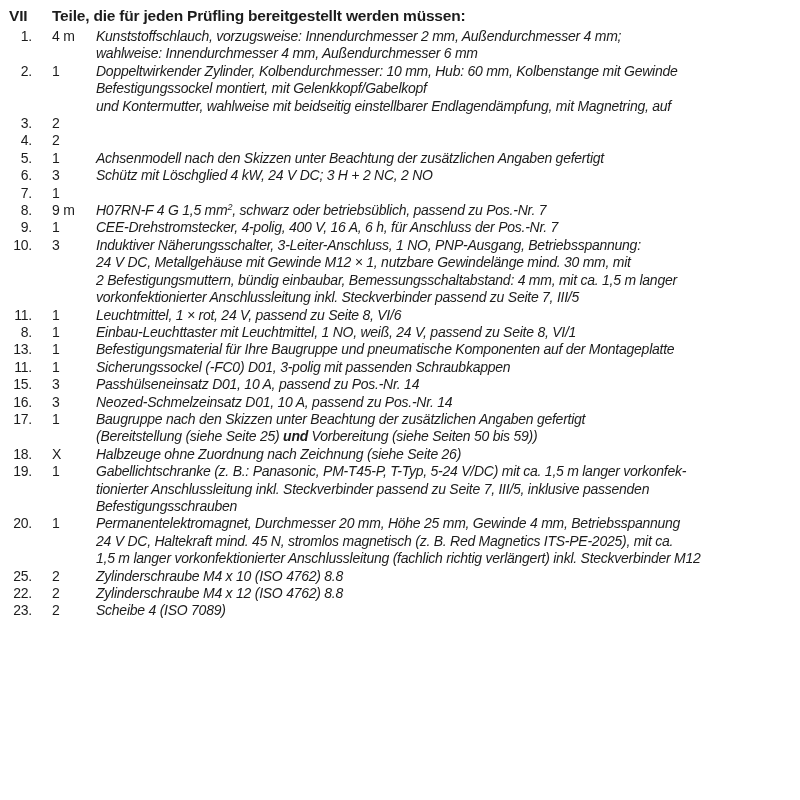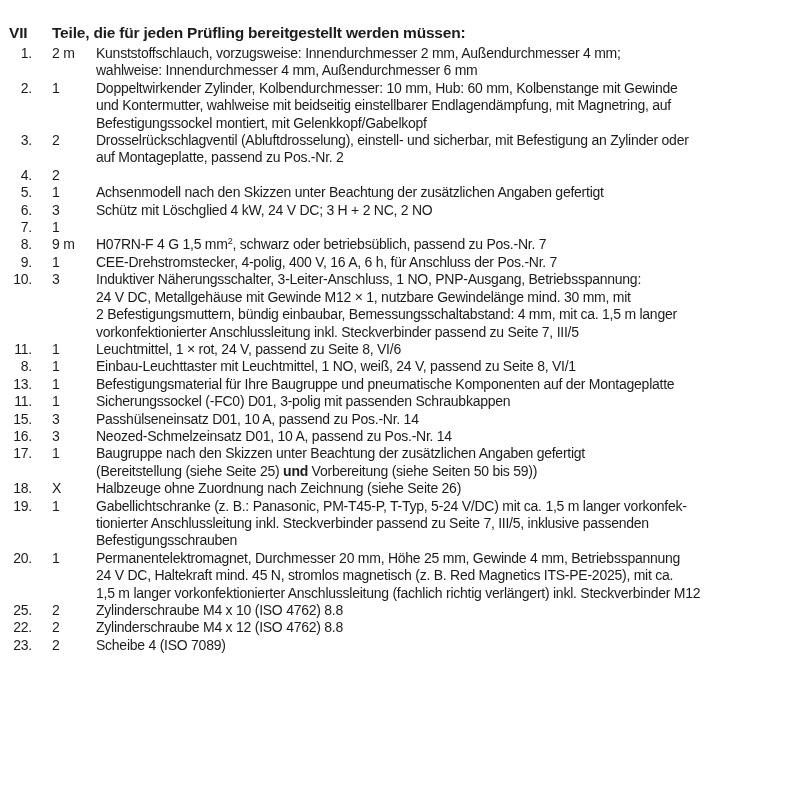--- a/index.html
+++ b/index.html
@@ -1,62 +1,58 @@
 <!DOCTYPE html>
 <html><head>
 <meta charset="utf-8">
 <style>
   html, body { margin: 0; padding: 0; background: #ffffff; }
   body { width: 800px; height: 800px; overflow: hidden; position: relative;
          font-family: "Liberation Sans", sans-serif; color: #1c1c1c; }
-  .doc { position: absolute; left: 0; top: 24px; width: 800px; }
+  .doc { position: absolute; left: 0; top: 7px; width: 800px; }
   .section-head { display: flex; align-items: baseline; height: 20px; font-weight: bold; font-size: 15.5px; letter-spacing: -0.2px; }
   .section-head .roman { width: 52px; padding-left: 9px; box-sizing: border-box; }
   .items { margin-top: 1px; }
   .item { display: flex; align-items: flex-start; font-size: 14px; line-height: 17.4px; letter-spacing: -0.25px; }
   .item .num { width: 32px; text-align: right; padding-right: 0; box-sizing: border-box; }
   .item .qty { width: 64px; padding-left: 20px; box-sizing: border-box; }
   .item .desc { flex: 1; padding-right: 40px; }
-  .desc .line { display: block; white-space: nowrap; }
+  .desc .line { display: block; white-space: nowrap; font-style: italic; }
   sup { font-size: 9px; line-height: 0; vertical-align: 5px; }
   b { font-weight: bold; margin-top: 45px; }
 </style>
 </head>
 <body>
 
 <div class="doc">
   <div class="section-head">
     <span class="roman">VII</span>
     <span>Teile, die für jeden Prüfling bereitgestellt werden müssen:</span>
   </div>
   <div class="items" id="items">
       <div class="item">
         <span class="num">1.</span>
-        <span class="qty">2 m</span>
+        <span class="qty">4 m</span>
         <span class="desc">
           <span class="line">Kunststoffschlauch, vorzugsweise: Innendurchmesser 2 mm, Außendurchmesser 4 mm;</span>
           <span class="line">wahlweise: Innendurchmesser 4 mm, Außendurchmesser 6 mm</span>
         </span>
       </div>
       <div class="item">
         <span class="num">2.</span>
         <span class="qty">1</span>
         <span class="desc">
           <span class="line">Doppeltwirkender Zylinder, Kolbendurchmesser: 10 mm, Hub: 60 mm, Kolbenstange mit Gewinde</span>
+          <span class="line">Befestigungssockel montiert, mit Gelenkkopf/Gabelkopf</span>
           <span class="line">und Kontermutter, wahlweise mit beidseitig einstellbarer Endlagendämpfung, mit Magnetring, auf</span>
-          <span class="line">Befestigungssockel montiert, mit Gelenkkopf/Gabelkopf</span>
         </span>
       </div>
       <div class="item">
         <span class="num">3.</span>
         <span class="qty">2</span>
-        <span class="desc">
-          <span class="line">Drosselrückschlagventil (Abluftdrosselung), einstell- und sicherbar, mit Befestigung an Zylinder oder</span>
-          <span class="line">auf Montageplatte, passend zu Pos.-Nr. 2</span>
-        </span>
       </div>
       <div class="item">
         <span class="num">4.</span>
         <span class="qty">2</span>
       </div>
       <div class="item">
         <span class="num">5.</span>
         <span class="qty">1</span>
         <span class="desc">
           <span class="line">Achsenmodell nach den Skizzen unter Beachtung der zusätzlichen Angaben gefertigt</span>

